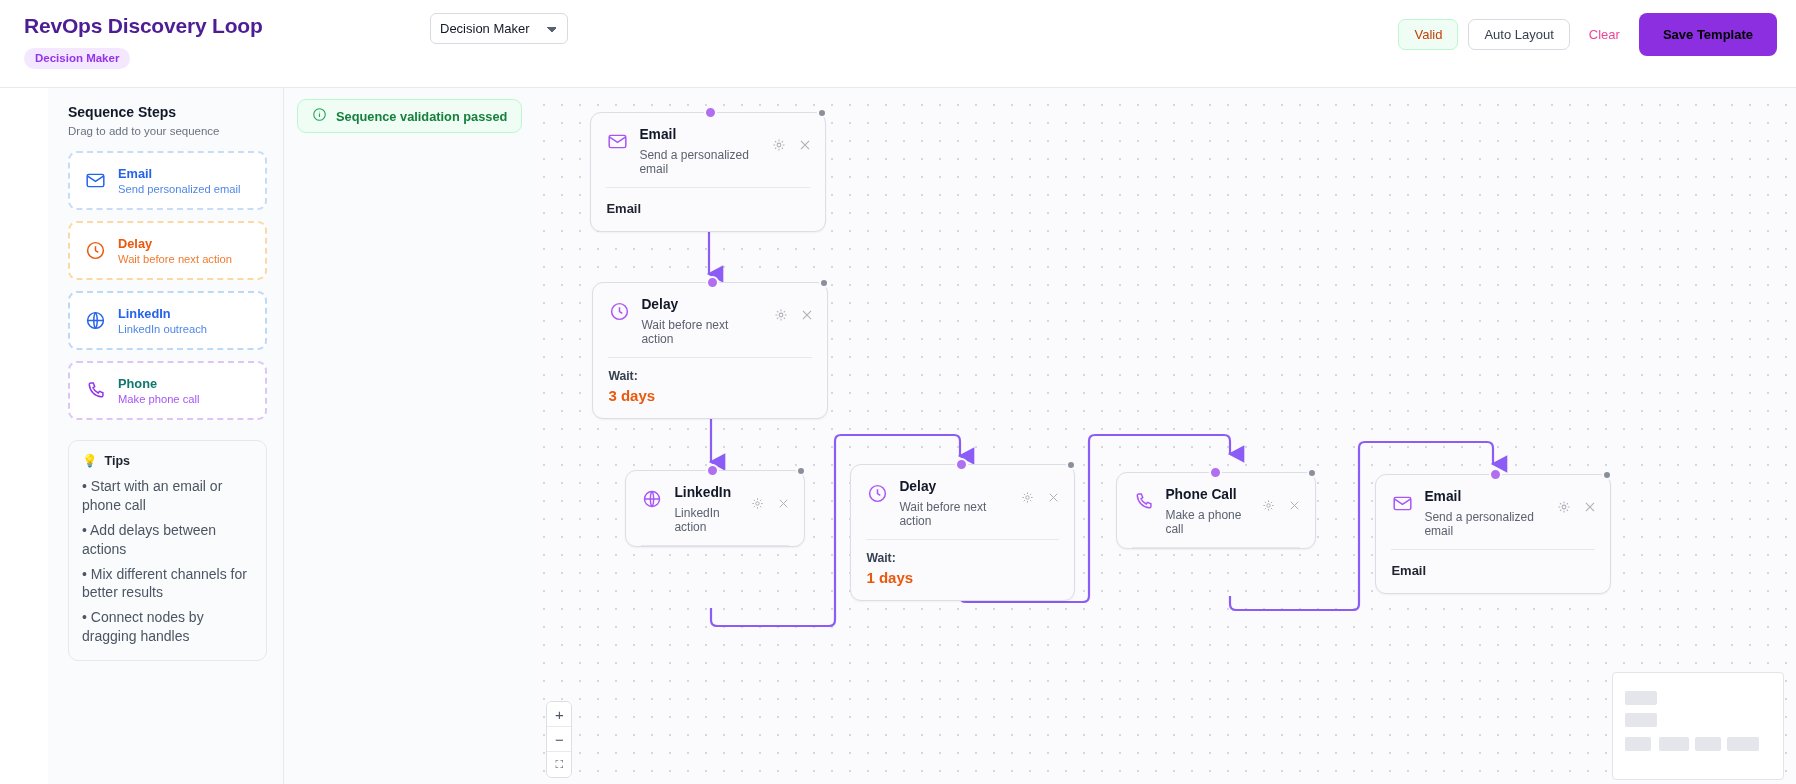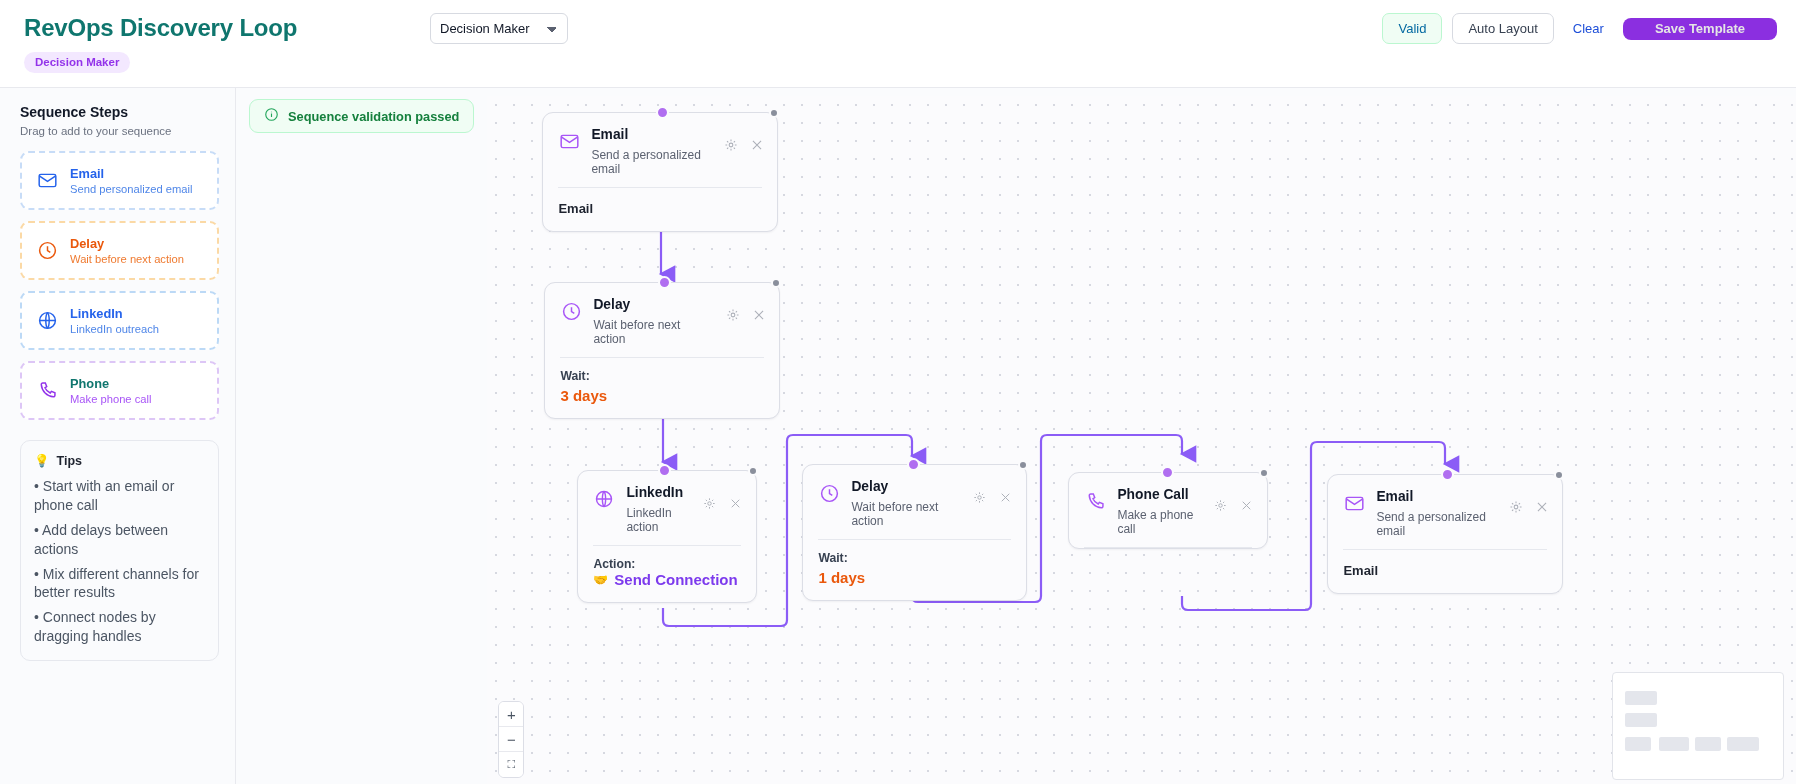--- a/index.html
+++ b/index.html
@@ -14,21 +14,21 @@
 
   
   .header {
     height: 88px; flex: 0 0 88px;
     background: #ffffff;
     border-bottom: 1px solid #e8e9ee;
     position: relative;
     display: flex; align-items: flex-start;
   }
   .hdr-left { padding: 14px 0 0 24px; }
-  .app-title { font-size: 24px; font-weight: 700; letter-spacing: -.2px; color: #0f766e; }
+  .app-title { font-size: 21px; font-weight: 700; letter-spacing: -.2px; color: #4c1d95; }
   .persona-chip {
     display: inline-block; margin-top: 10px;
     background: #f3e8ff; color: #9333ea;
     font-size: 11.5px; font-weight: 600;
     border-radius: 11px; padding: 4px 11px 5px;
   }
   .hdr-select-wrap { position: absolute; left: 430px; top: 13px; }
   select.persona-select {
     width: 138px; height: 31px;
     font-family: "Liberation Sans", sans-serif;
@@ -43,42 +43,42 @@
     background-size: 5px 5px, 5px 5px;
     background-repeat: no-repeat;
   }
   .hdr-actions {
     position: absolute; right: 19px; top: 13px;
     display: flex; align-items: center; gap: 10px;
   }
   .btn { font-family: "Liberation Sans", sans-serif; font-size: 13px; cursor: pointer; border-radius: 7px; }
   .btn-valid {
     height: 31px; padding: 0 15px;
-    background: #f0fdf4; color: #0369a1;
+    background: #f0fdf4; color: #c2410c;
     border: 1px solid #bbf7d0;
     font-weight: 500;
   }
   .btn-autolayout {
     height: 31px; padding: 0 15px;
     background: #fff; color: #374151;
     border: 1px solid #d7dae1;
   }
   .btn-clear {
     height: 31px; padding: 0 9px;
-    background: transparent; color: #1d4ed8; border: none;
+    background: transparent; color: #ec4899; border: none;
   }
   .btn-save {
-    height: 22px; padding: 0 32px;
-    background: #8b2fe0; color: #e5e5e5; border: none;
+    height: 43px; padding: 0 24px;
+    background: #8b2fe0; color: #000000; border: none;
     font-weight: 700; font-size: 13px;
     border-radius: 8px;
   }
 
   
-  .body-row { flex: 1 1 auto; display: flex; min-height: 0; }
+  .body-row { flex: 1 1 auto; display: flex; min-height: 0; margin-left: 48px; }
 
   
   .sidebar {
     width: 236px; flex: 0 0 236px;
     background: #fafbfd;
     border-right: 1px solid #e8e9ee;
     padding: 16px 16px 0 20px;
     overflow: hidden;
   }
   .side-title { font-size: 14px; font-weight: 700; color: #111827; }
@@ -412,27 +412,20 @@
                   </svg>
               </span>
               <span class="tool-btn">
                 <svg width="13" height="13" viewBox="0 0 24 24" fill="none" stroke="#6b7280" stroke-width="1.8">
                     <path d="M5 5l14 14M19 5L5 19"></path>
                   </svg>
               </span>
             </span>
           </div>
           <div class="node-sep"></div>
-          <div class="node-body">
-            <div class="body-label">Action:</div>
-            <div class="body-inline">
-              <span style="font-size:12px;">🤝</span>
-              <span class="body-value v-purple" style="margin-top:0;">Send Connection</span>
-            </div>
-          </div>
         </div>
 
         <div class="node" style="left:315px; top:368px; width:225px;">
           <div class="handle in" style="left:104px; top:-7px;"></div>
           <div class="handle out" style="left:215px; top:-5px;"></div>
           <div class="node-head">
             <span class="node-icon">
               <svg width="21" height="21" viewBox="0 0 24 24" fill="none" stroke="#a855f7" stroke-width="1.7">
                 <circle cx="12" cy="12" r="9"></circle>
                   <path d="M12 7v5.2l3.2 2"></path>

